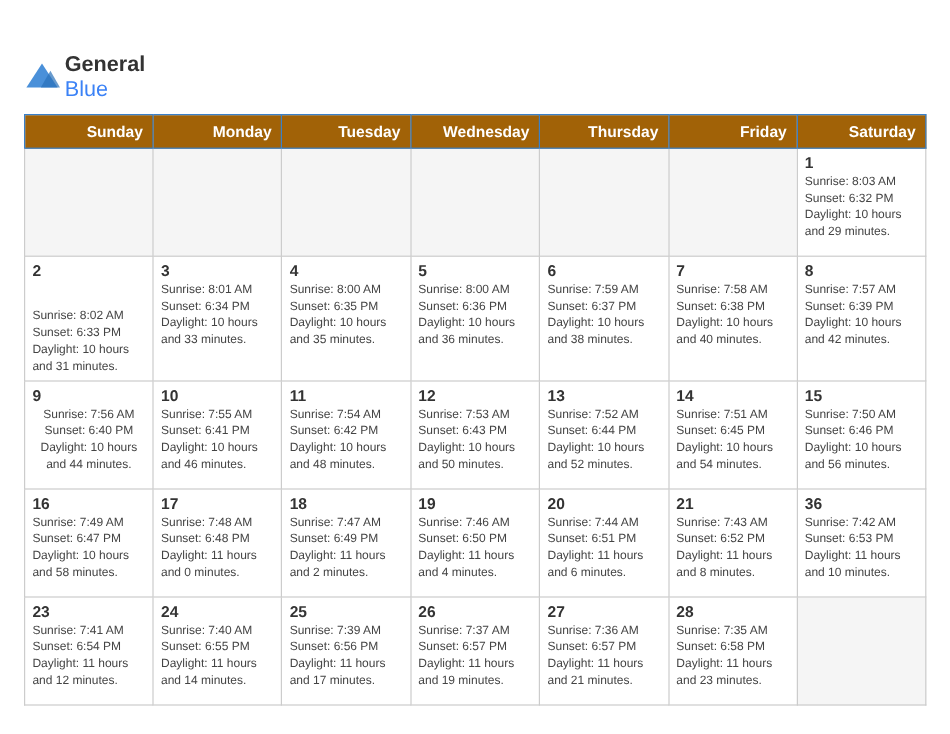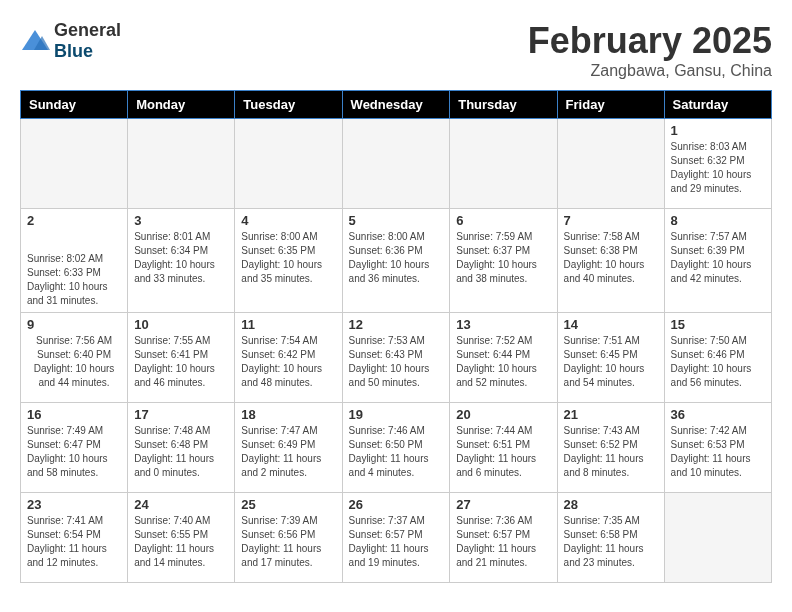--- a/index.html
+++ b/index.html
@@ -13,45 +13,46 @@
     .header-section {
       display: flex;
       justify-content: space-between;
       align-items: flex-start;
       margin-bottom: 10px;
     }
     .logo {
       display: flex;
       align-items: center;
       gap: 4px;
+      margin-top: 23px;
     }
     .title-section {
       text-align: right;
     }
     .month-title {
       font-size: 36px;
       font-weight: bold;
       color: #333;
     }
     .location-title {
       font-size: 16px;
       color: #555;
     }
     .calendar {
       width: 100%;
       border-collapse: collapse;
     }
     .calendar th {
-      background-color: #000000;
+      background-color: #a16207;
       color: #fff;
       font-size: 13px;
       font-weight: bold;
       padding: 6px 8px;
       border: 1px solid #3a80c9;
-      text-align: left;
+      text-align: right;
     }
     .calendar td {
       border: 1px solid #ccc;
       vertical-align: top;
       padding: 4px 6px;
       width: 108px;
       min-height: 80px;
       height: 90px;
       background: #fff;
     }
@@ -74,26 +75,22 @@
 <body>
 
 <div class="header-section">
   <div class="logo">
     <svg width="30" height="26" viewBox="0 0 30 26">
       <polygon points="15,2 28,22 2,22" fill="#4a90d9"></polygon>
       <polygon points="22,8 30,22 14,22" fill="#2a70b9" opacity="0.7"></polygon>
     </svg>
     <div>
       <span style="font-size:18px;font-weight:bold;color:#333;">General</span><br>
-      <span style="font-size:18px;font-weight:bold;color:#0c4a6e;">Blue</span>
+      <span style="font-size:18px;font-weight:normal;color:#3b82f6;">Blue</span>
     </div>
-  </div>
-  <div class="title-section">
-    <div class="month-title">February 2025</div>
-    <div class="location-title">Zangbawa, Gansu, China</div>
   </div>
 </div>
 
 <table class="calendar">
   <thead>
     <tr>
     <th>Sunday</th>
         <th>Monday</th>
         <th>Tuesday</th>
         <th>Wednesday</th>

